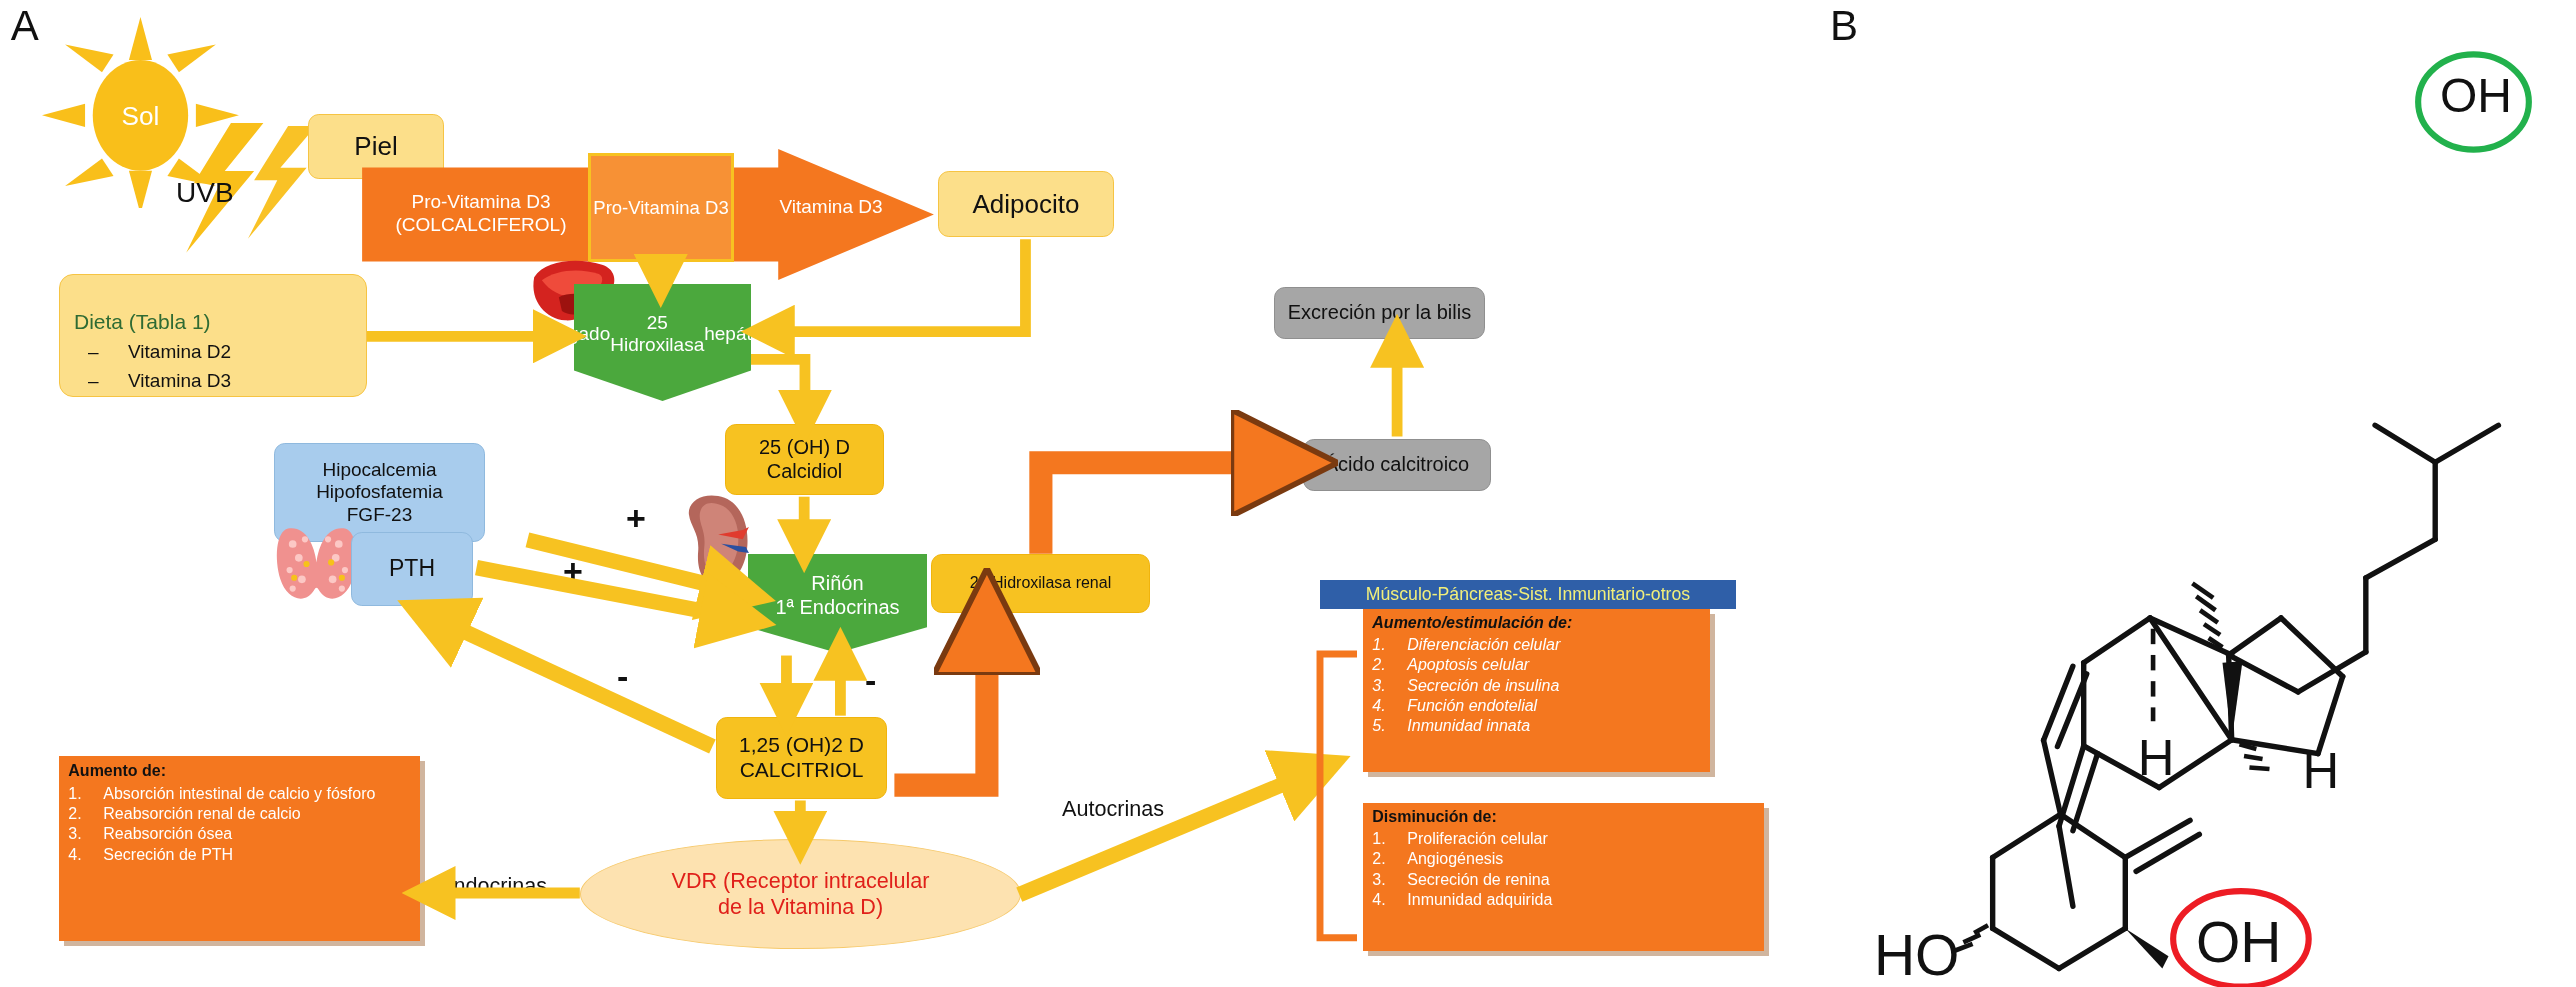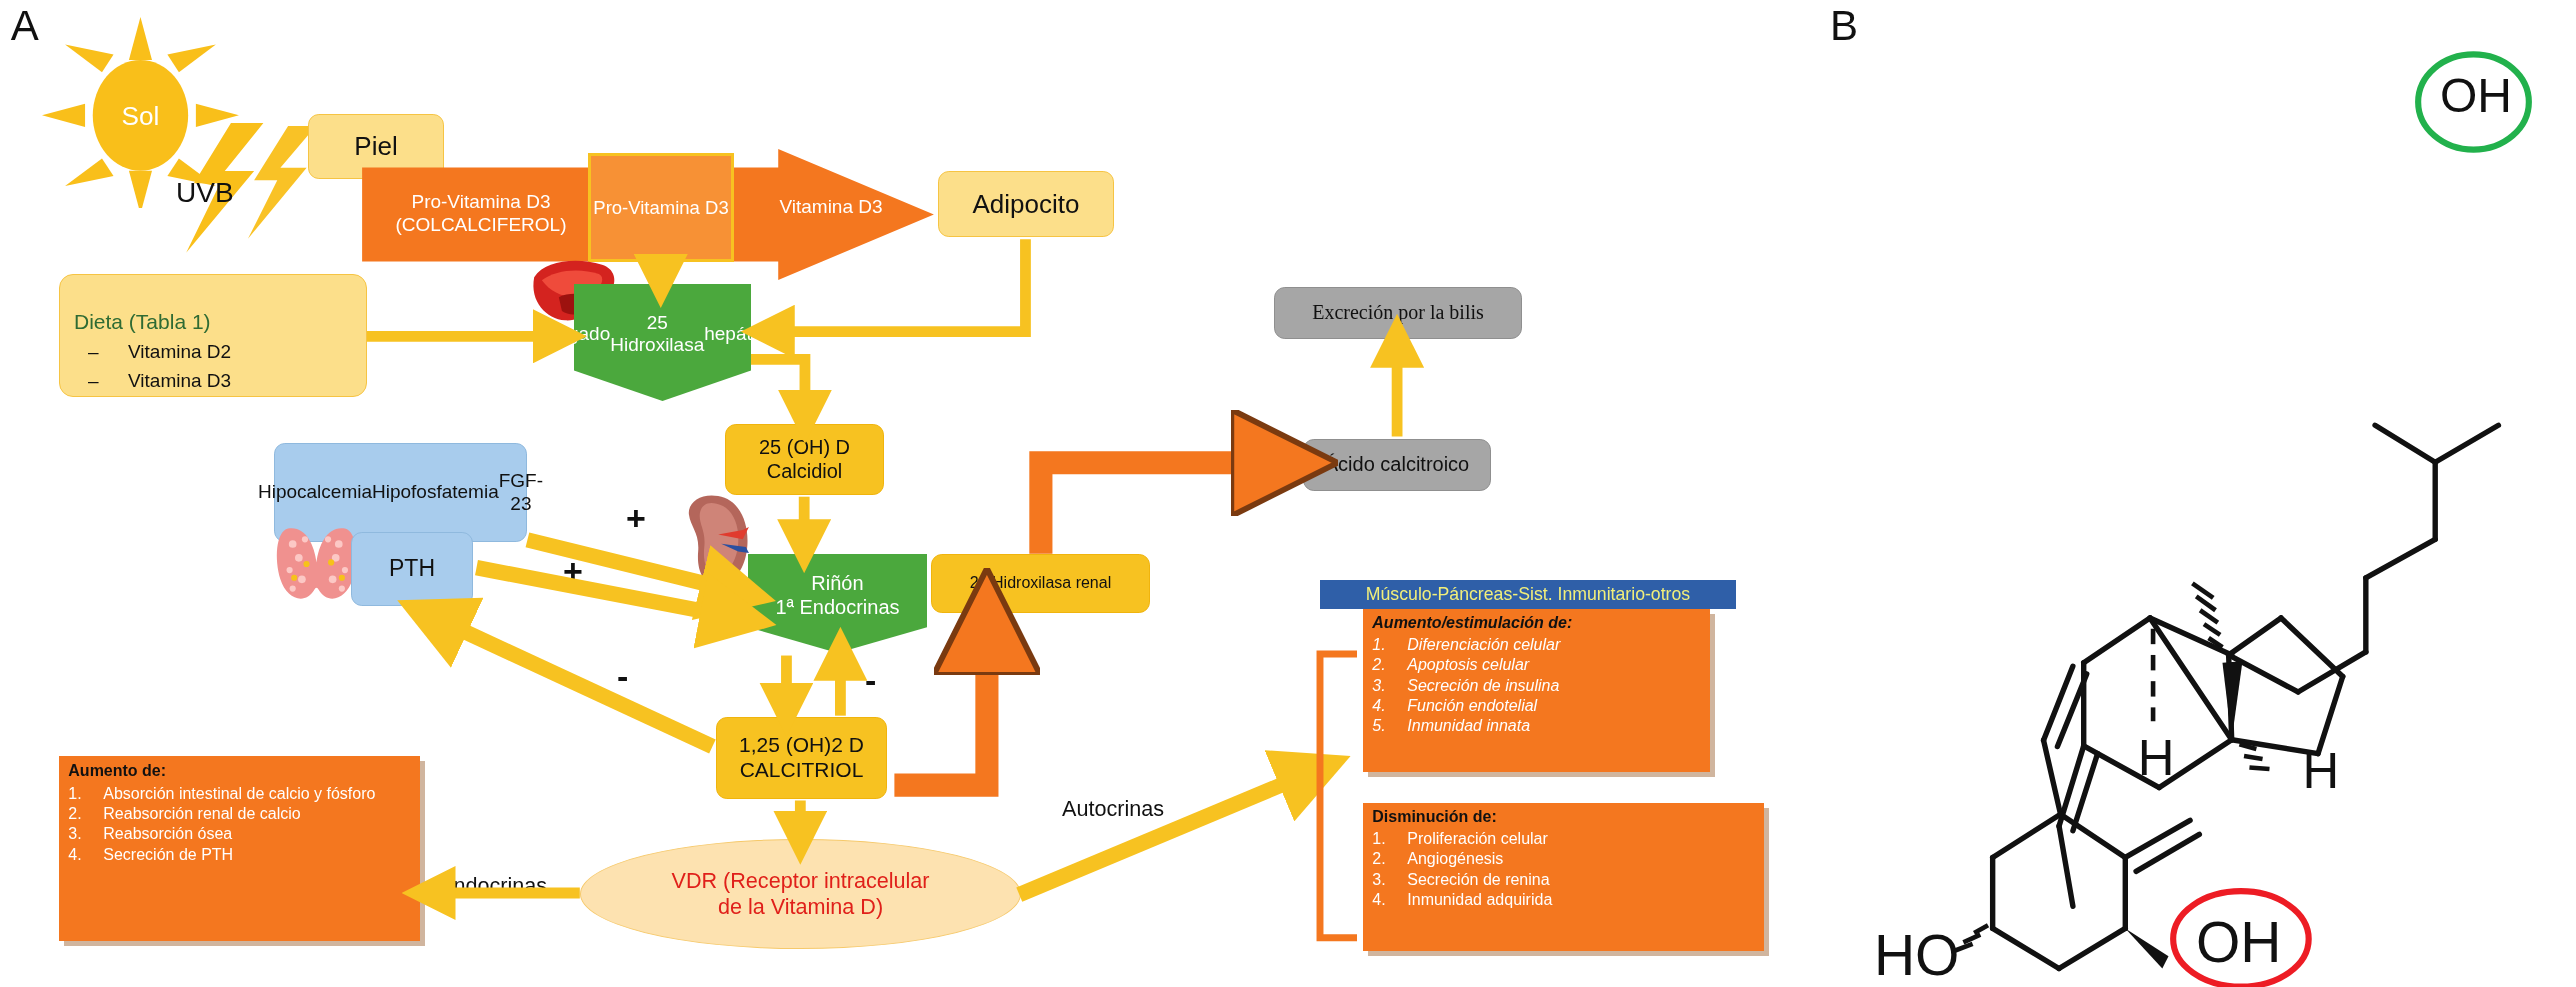--- a/index.html
+++ b/index.html
@@ -110,21 +110,21 @@
   <div>Hígado</div>
   <div>25 Hidroxilasa</div>
   <div>hepática</div>
 </div>
 
 <div class="abs box rnd yellow-strong" style="left:725px;top:424px;width:159px;height:71px;font-size:20px;flex-direction:column;">
   <div>25 (OH) D</div>
   <div>Calcidiol</div>
 </div>
 
-<div class="abs box rnd blue" style="left:274px;top:443px;width:253px;height:99px;font-size:19px;">
+<div class="abs box rnd blue" style="left:274px;top:443px;width:211px;height:99px;font-size:19px;flex-direction:column;">
   <div>Hipocalcemia</div>
   <div>Hipofosfatemia</div>
   <div>FGF-23</div>
 </div>
 
 <svg class="abs" style="left:271px;top:524px;" width="91" height="83" viewBox="0 0 118 108">
   <path d="M22,6 C44,2 56,26 59,50 C62,26 74,2 96,6 C112,10 114,46 106,72 C98,98 74,106 62,86 C60,82 58,82 56,86 C44,106 20,98 12,72 C4,46 6,10 22,6 Z" fill="#f0918f"></path>
   <g fill="#ffd2cf" opacity="0.85">
     <circle cx="28" cy="26" r="5"></circle>
       <circle cx="44" cy="20" r="4"></circle>
@@ -163,21 +163,21 @@
 
 <div class="abs box rnd yellow-strong" style="left:716px;top:717px;width:171px;height:82px;font-size:21px;flex-direction:column;">
   <div>1,25 (OH)2 D</div>
   <div>CALCITRIOL</div>
 </div>
 
 <div class="abs box rnd yellow-strong" style="left:931px;top:554px;width:219px;height:59px;font-size:16px;">24 Hidroxilasa renal</div>
 
 <div class="abs box rnd grey" style="left:1303px;top:439px;width:188px;height:52px;font-size:20px;">Ácido calcitroico</div>
 
-<div class="abs box rnd grey" style="left:1274px;top:287px;width:248px;height:52px;font-size:20px;font-family:Liberation Serif, serif;">Excreción por la bilis</div>
+<div class="abs box rnd grey" style="left:1274px;top:287px;width:211px;height:52px;font-size:20px;">Excreción por la bilis</div>
 
 <div class="abs sign" style="left:626px;top:501px;">+</div>
 <div class="abs sign" style="left:563px;top:554px;">+</div>
 <div class="abs sign" style="left:617px;top:659px;">-</div>
 <div class="abs sign" style="left:865px;top:663px;">-</div>
 
 <div class="abs vdr-ellipse" style="left:580px;top:839px;width:439px;height:108px;font-size:21.6px;flex-direction:column;">
   <div>VDR (Receptor intracelular</div>
   <div>de la Vitamina D)</div>
 </div>

